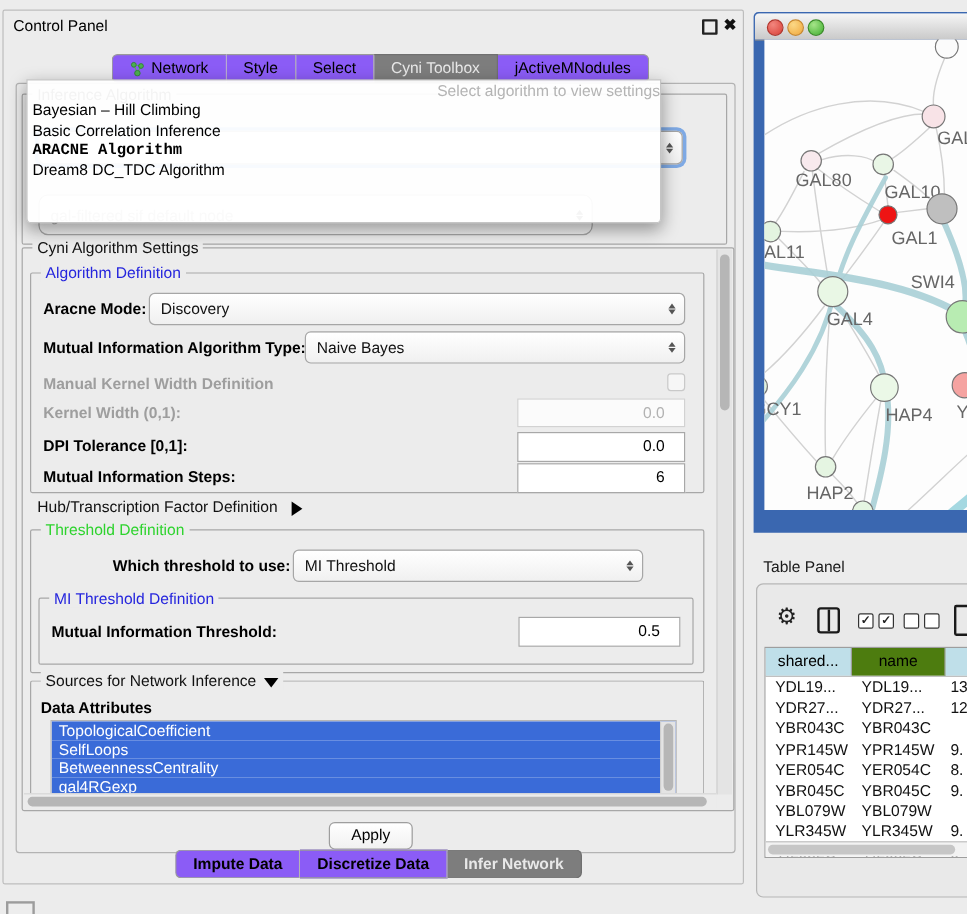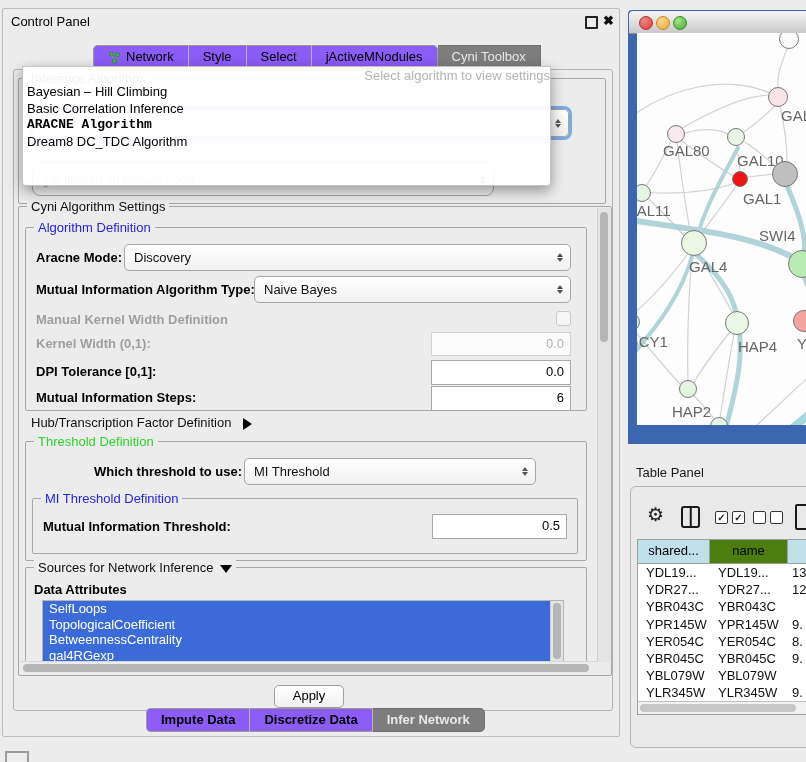--- a/index.html
+++ b/index.html
@@ -46,21 +46,21 @@
   .popup{background:rgba(255,255,255,0.94);border:1px solid rgba(150,150,150,0.55);border-radius:0 0 4px 4px;
          box-shadow:0 5px 14px rgba(0,0,0,0.38);}
   .popup-placeholder{text-align:right;color:#b4b4b4;height:16px;line-height:16px;margin-top:1px;}
   .popup-item{height:16.5px;line-height:16.5px;padding-left:4px;color:#000;white-space:nowrap;}
   .popup-item.hl{font-weight:bold;font-family:Liberation Mono, monospace;}
 
   
   .blabel{font-weight:bold;color:#000;white-space:nowrap;}
   .glabel{font-weight:bold;color:#9e9e9e;white-space:nowrap;}
   .tfield{background:#fff;border:1px solid #a8a8a8;box-sizing:border-box;text-align:right;
-          padding:0 6px;line-height:22px;color:#000;}
+          padding:0 16px;line-height:22px;color:#000;}
   .tfield.disabled{background:#fbfbfb;border-color:#d2d2d2;color:#b2b2b2;}
   .checkbox{width:13px;height:13px;border:1px solid #c9c9c9;border-radius:3px;background:#f6f6f6;}
   .tri-right{width:0;height:0;border-top:6px solid transparent;border-bottom:6px solid transparent;border-left:9px solid #000;display:inline-block;}
   .tri-down{width:0;height:0;border-left:6px solid transparent;border-right:6px solid transparent;border-top:8px solid #000;display:inline-block;vertical-align:middle;margin-left:6px;}
 
   
   .attr-list{background:#fff;border:1px solid #b5b5b5;overflow:hidden;}
   .attr-item{height:15.5px;line-height:15.5px;padding-left:6px;color:#fff;background:#3a6bd8;white-space:nowrap;}
 
   
@@ -121,22 +121,22 @@
           <line x1="3.5" y1="3" x2="6.5" y2="10" stroke="#58b558" stroke-width="1"></line>
           <line x1="9.5" y1="4" x2="6.5" y2="10" stroke="#58b558" stroke-width="1"></line>
           <circle cx="3.5" cy="3" r="2" fill="#4caf50" stroke="#2e7d32" stroke-width="0.7"></circle>
           <circle cx="9.5" cy="4" r="2" fill="#4caf50" stroke="#2e7d32" stroke-width="0.7"></circle>
           <circle cx="6.5" cy="10" r="2.3" fill="#4caf50" stroke="#2e7d32" stroke-width="0.7"></circle>
         </svg>
         <span>Network</span>
       </div>
       <div class="seg"><span>Style</span></div>
       <div class="seg"><span>Select</span></div>
+      <div class="seg sel"><span>Cyni Toolbox</span></div>
       <div class="seg last"><span>jActiveMNodules</span></div>
-      <div class="seg sel"><span>Cyni Toolbox</span></div>
     </div>
 
     <div class="abs content-panel">
 
       <div class="abs group" style="left:4px;top:8px;width:586px;height:124px;">
         <span class="group-label ghost-label">Inference Algorithm</span>
       </div>
       <div class="abs combo focus-ring" style="left:18px;top:39px;width:537px;height:28px;">
         <span class="stepper">
             <i class="up"></i>
@@ -224,22 +224,22 @@
             <span class="abs blabel" style="left:10px;top:20px;">Mutual Information Threshold:</span>
             <div class="abs tfield" style="left:399px;top:15px;width:135px;height:25px;">0.5</div>
           </div>
         </div>
 
         <div class="abs group" style="left:6px;top:360px;width:560px;height:104px;border-bottom:none;">
           <span class="group-label"><span>Sources for Network Inference</span><span class="tri-down"></span></span>
           <span class="abs blabel" style="left:8px;top:14px;">Data Attributes</span>
           <div class="abs attr-list" style="left:16px;top:32px;width:520px;height:62px;">
             <div id="attr-list">
+                <div class="attr-item">TopologicalCoefficient</div>
                 <div class="attr-item">SelfLoops</div>
-                <div class="attr-item">TopologicalCoefficient</div>
                 <div class="attr-item">BetweennessCentrality</div>
                 <div class="attr-item">gal4RGexp</div>
               </div>
             <div class="abs sb-track-v" style="right:0;top:0;width:12px;height:62px;">
               <div class="abs sb-thumb" style="left:2px;top:2px;width:8px;height:56px;"></div>
             </div>
           </div>
         </div>
 
         <div class="abs sb-track-h" style="left:1px;bottom:1px;width:577px;height:12px;">

